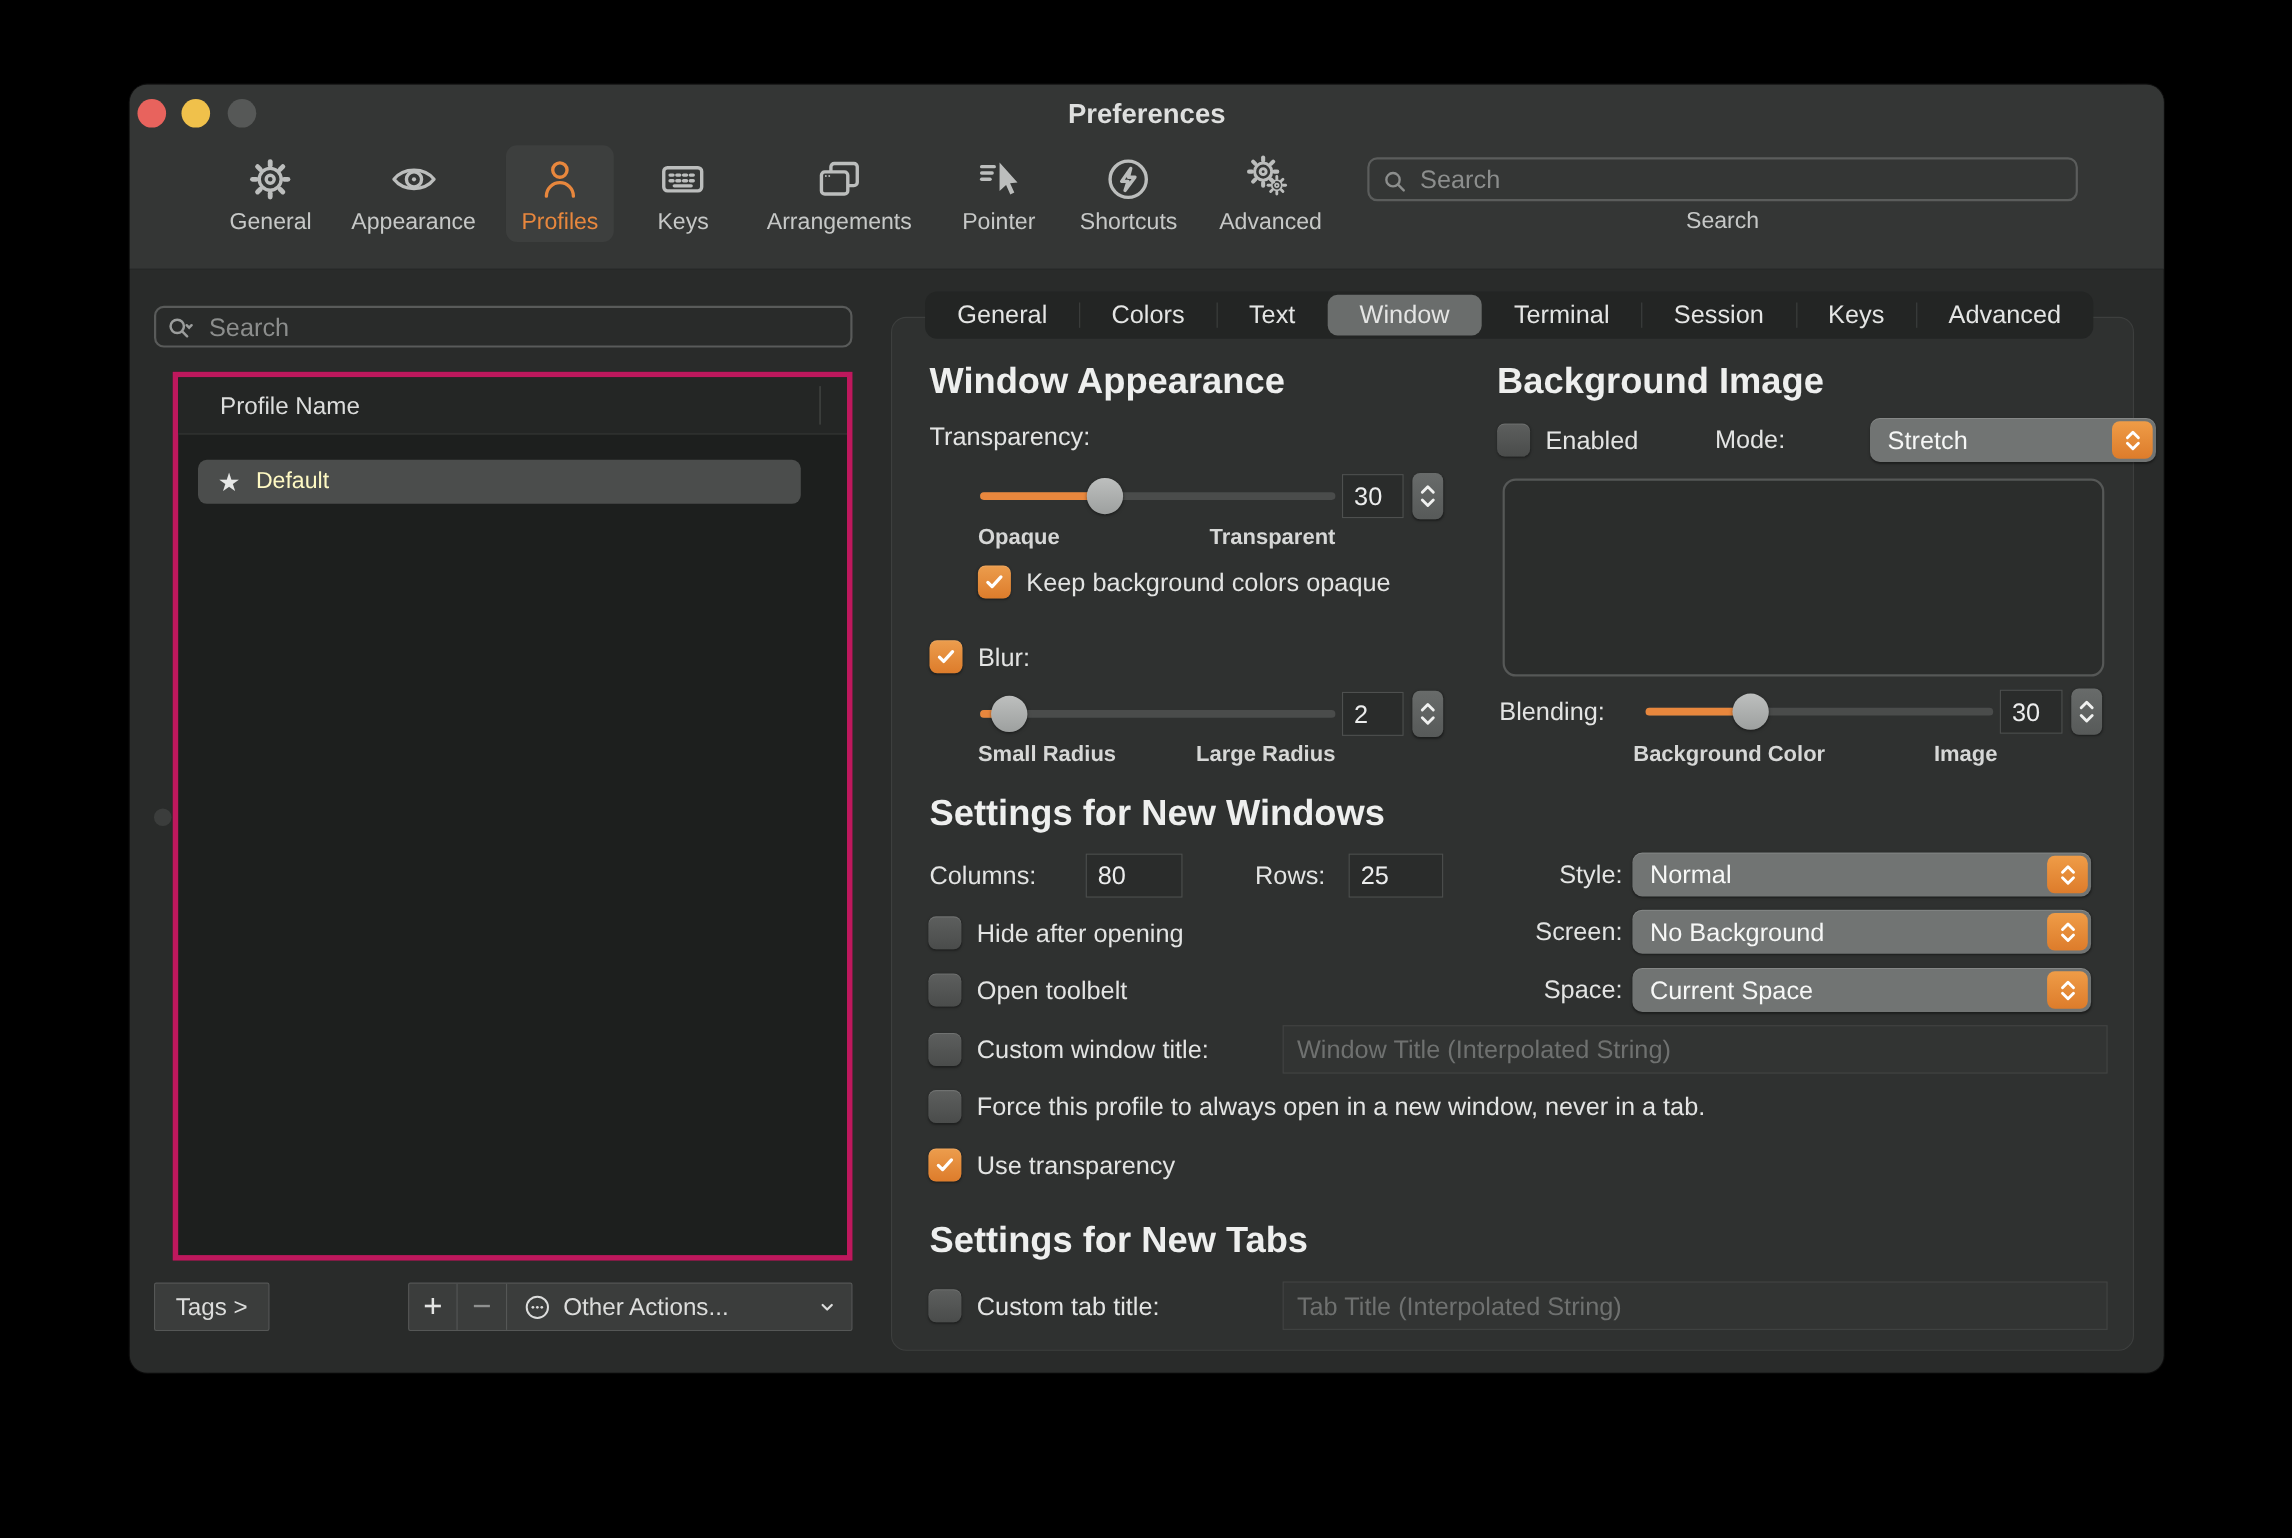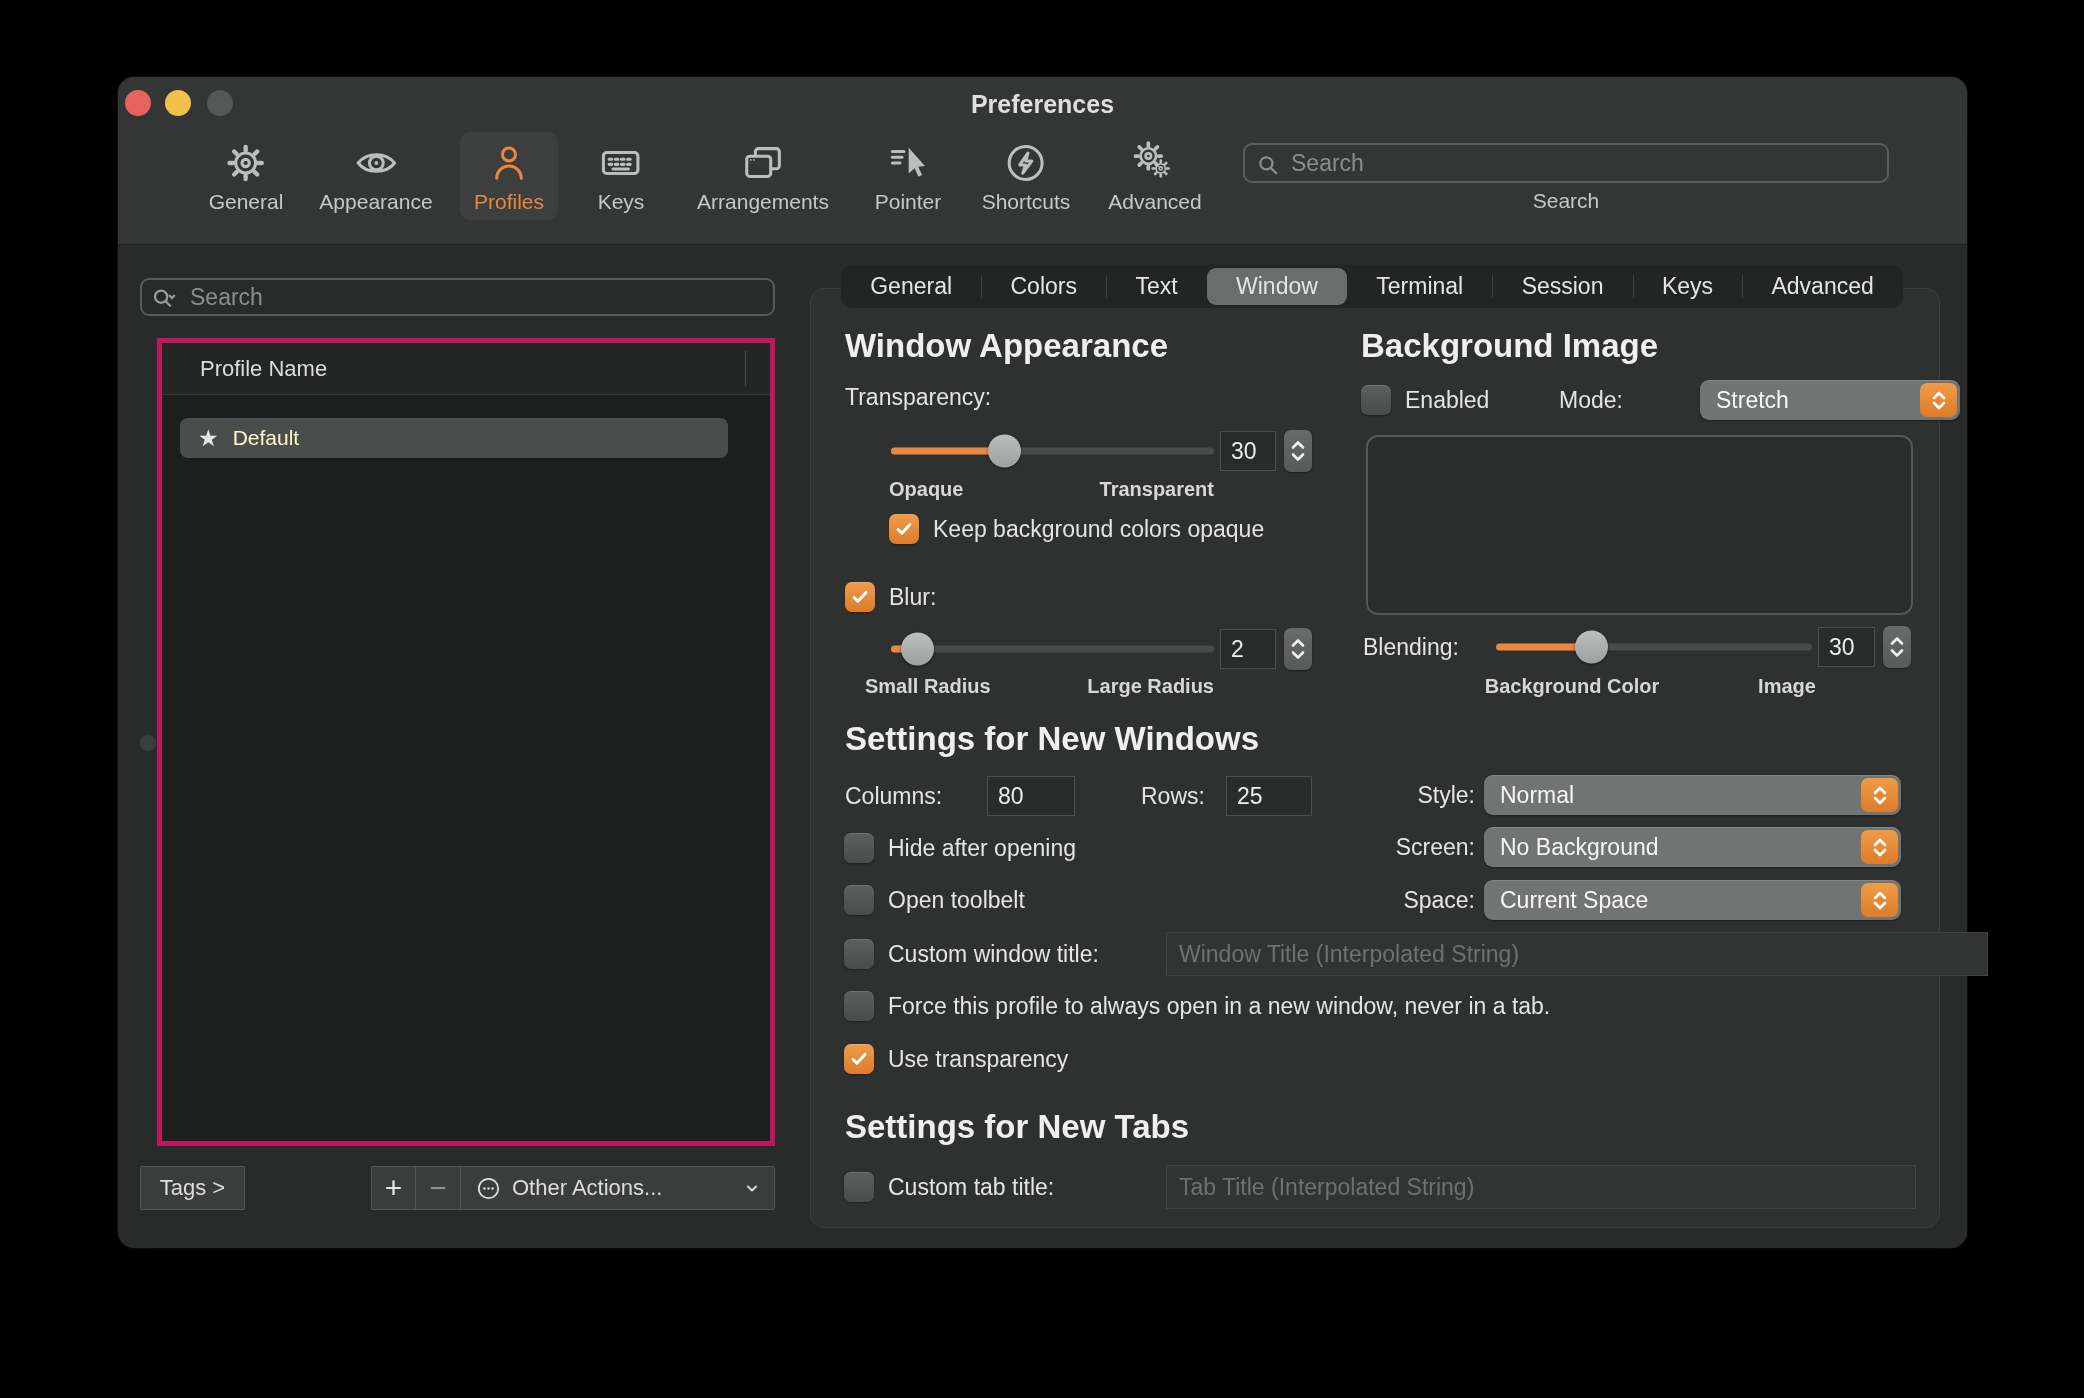--- a/index.html
+++ b/index.html
@@ -373,21 +373,21 @@
       <input class="numbox" style="width: 56px;" value="2">
       <div class="stepper">
         <svg viewBox="0 0 16 10">
             <path d="M3 8 l5-5 5 5"></path>
           </svg>
         <svg viewBox="0 0 16 10">
             <path d="M3 2 l5 5 5-5"></path>
           </svg>
       </div>
     </div>
-    <div class="sublbl" style="left:747px; top:609px;">Small Radius</div>
+    <div class="sublbl" style="left:771px; top:609px;">Small Radius</div>
     <div class="sublbl" style="right:753px; top:609px;">Large Radius</div>
 
     <div class="heading" style="left:1243px; top:250px;">Background Image</div>
 
     <div class="cbrow" style="left:1243px; top:323px;">
       <div class="cb"></div>
       <span class="lbl">Enabled</span>
     </div>
     <div class="alabel" style="left:1441px; top:323px;">Mode:</div>
     <div class="popup" style="left:1535px; top:323px; width:260px;margin-left:47px;">
@@ -476,21 +476,21 @@
         <svg viewBox="0 0 16 10">
             <path d="M3 2 l5 5 5-5"></path>
           </svg>
       </span>
     </div>
 
     <div class="cbrow" style="left:726px; top:877px;">
       <div class="cb"></div>
       <span class="lbl">Custom window title:</span>
     </div>
-    <input class="textfield" style="left: 1048px; top: 855px; width: 822px;" type="text" placeholder="Window Title (Interpolated String)">
+    <input class="textfield" style="left: 1048px; top: 855px; width: 750px;" type="text" placeholder="Window Title (Interpolated String)">
 
     <div class="cbrow" style="left:726px; top:929px;">
       <div class="cb"></div>
       <span class="lbl">Force this profile to always open in a new window, never in a tab.</span>
     </div>
 
     <div class="cbrow" style="left:726px; top:982px;">
       <div class="cb checked">
         <svg viewBox="0 0 24 24">
             <path d="M5.5 12.5 l4.2 4.2 L18.5 7"></path>

